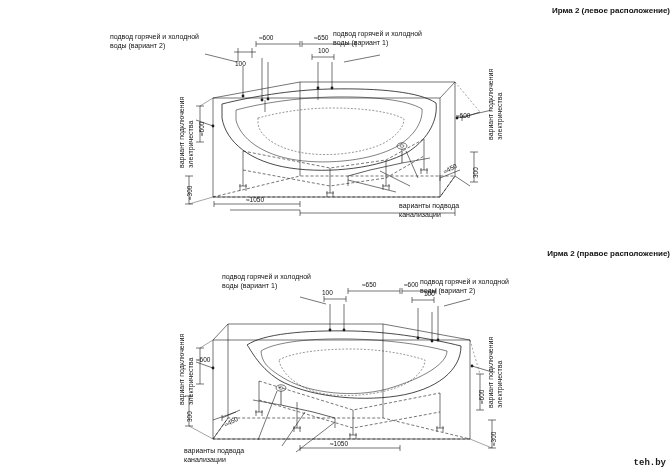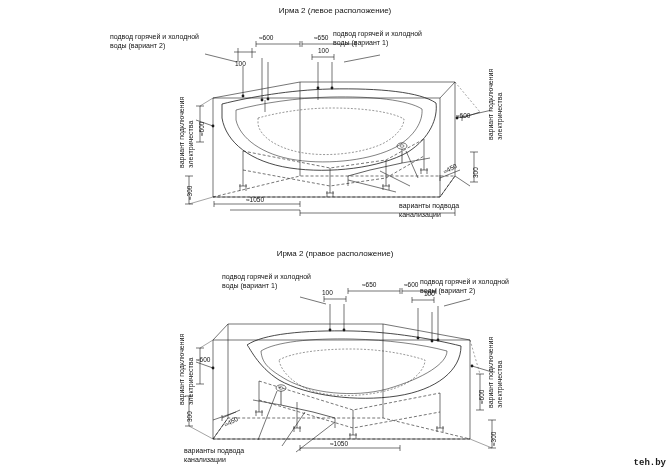--- a/index.html
+++ b/index.html
@@ -7,21 +7,21 @@
     width:670px;height:471px;
     background:#ffffff;
     font-family:"Liberation Sans", sans-serif;
     color:#111;
     position:relative;
     overflow:hidden;
   }
   .sheet{position:absolute;left:0;top:0;width:670px;height:471px;}
   svg{position:absolute;left:0;top:0;}
   .lbl{position:absolute;font-size:7px;line-height:1.25;color:#111;white-space:pre;}
-  .lbl.c{text-align:center;}
+  .lbl.c{text-align:right;font-weight:bold;}
   .title{font-size:8px;font-weight:normal;}
   .vert{transform-origin:0 0;white-space:pre;}
   .dim{font-size:6.5px;}
   .wm{
     position:absolute;right:4px;bottom:3px;
     font-size:9px;color:#6f6f6f;font-family:Liberation Mono, monospace;
   }
   .wm b{color:#1a1a1a;}
 </style>
 </head>

